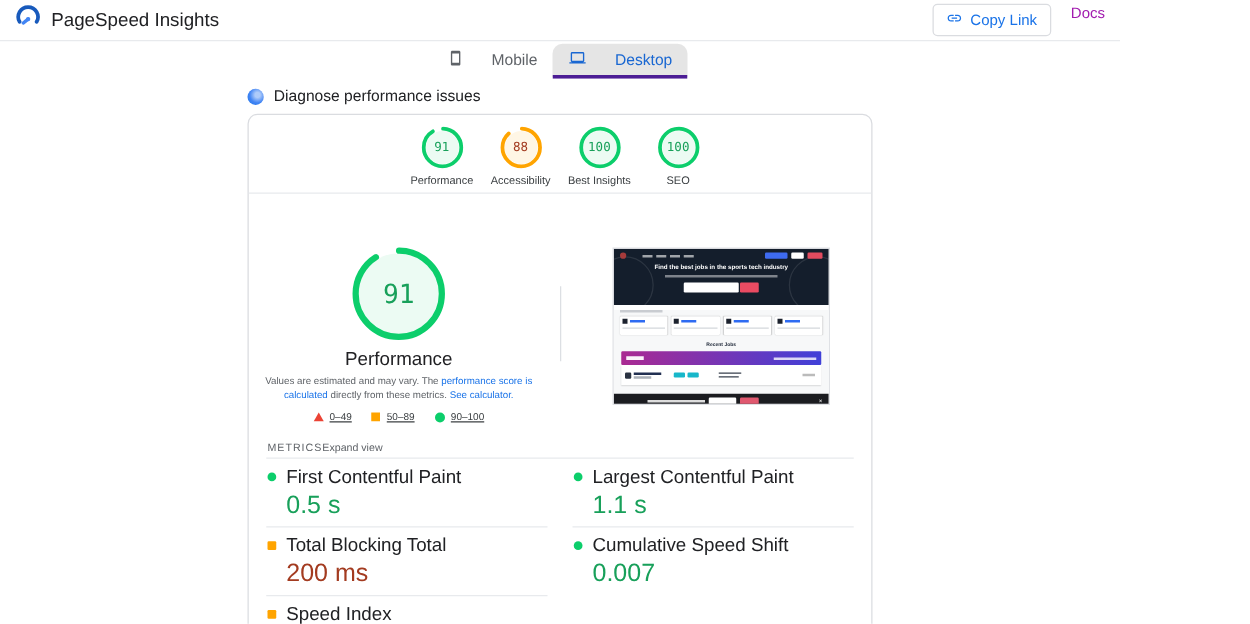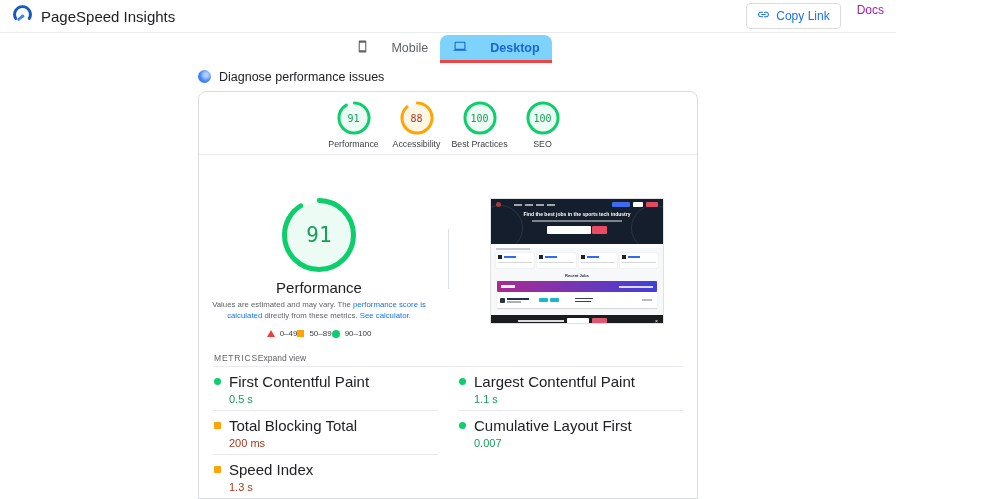--- a/index.html
+++ b/index.html
@@ -15,25 +15,25 @@
   .copy-link { display:flex; align-items:center; gap:6px; border:1px solid #dadce0; background:#fff;
                border-radius:4px; padding:4px 10px; color:#1a73e8; font-size:12px; font-weight:500;
                font-family:inherit; cursor:pointer; }
   .docs-link { color:#a21caf; font-size:12px; font-weight:500; text-decoration:none; cursor:pointer; }
 
   
   .tabs { display:flex; justify-content:center; align-items:flex-end; margin-top:2px; }
   .tab { display:flex; align-items:center; gap:22px; padding:5px 12px 4px; font-size:12.5px; font-weight:500;
          background:none; border:none; border-bottom:3px solid transparent; color:#5f6368;
          font-family:inherit; cursor:pointer; }
-  .tab.active { color:#1967d2; background:#7dd3fc; border-bottom:3px solid #ef4444; border-radius:8px 8px 0 0;font-weight:bold; }
+  .tab.active { color:#1967d2; background:#e5e5e5; border-bottom:3px solid #4c1d95; border-radius:8px 8px 0 0; }
 
   
   .main { width:500px; margin:0 auto; }
-  .diagnose { display:flex; align-items:flex-start; gap:8px; margin:7px 0 7px 0; font-size:12.5px; color:#202124; }
+  .diagnose { display:flex; align-items:center; gap:8px; margin:7px 0 7px 0; font-size:12.5px; color:#202124; }
   .diagnose-icon { width:13px; height:13px; border-radius:50%;
     background:radial-gradient(circle at 62% 38%, #aecbfa 0 18%, #4285f4 55%, #1a73e8 100%); }
 
   .card { border:1px solid #dadce0; border-radius:8px; background:#fff; }
 
   
   .gauges { display:flex; justify-content:center; padding:9px 0 5px; border-bottom:1px solid #e8eaed; }
   .gauge { width:63px; display:flex; flex-direction:column; align-items:center; background:none; border:none;
            cursor:pointer; font-family:inherit; }
   .gauge-wrap { position:relative; width:34px; height:34px; }
@@ -52,21 +52,21 @@
   .big-gauge { position:absolute; left:81px; top:41px; width:78px; height:78px; }
   .big-gauge svg { width:100%; height:100%; display:block; }
   .big-gauge .gauge-arc { stroke-width:2.3; }
   .big-num { position:absolute; inset:0; display:flex; align-items:center; justify-content:center;
              font-family:"DejaVu Sans Mono", monospace; font-size:21px; color:var(--text); }
   .ov-title { position:absolute; top:124px; left:0; width:240px; text-align:center; font-size:15px; color:#212124; }
   .ov-note { position:absolute; top:145px; left:3px; width:234px; text-align:center; font-size:7.8px;
              line-height:10.5px; color:#5f6368; }
   .ov-note a { color:#1a73e8; text-decoration:none; cursor:pointer; }
   .legend { position:absolute; top:174px; left:0; width:240px; display:flex; justify-content:center;
-            font-size:8px; color:#3c4043; align-items:center; }
+            gap:16px; font-size:8px; color:#3c4043; align-items:center;text-decoration:underline; }
   .legend-item { display:flex; align-items:center; gap:5px; }
   .lg-tri { width:0; height:0; border-left:4px solid transparent; border-right:4px solid transparent;
             border-bottom:7px solid #eb4335; }
   .lg-sq { width:7px; height:7px; background:#ffa400; }
   .lg-ci { width:8px; height:8px; border-radius:50%; background:#0cce6b; }
   .vdiv { position:absolute; left:249px; top:74px; width:1px; height:60px; background:#dcdfe3; }
 
   
   .thumb { position:absolute; left:291px; top:43px; width:174px; height:126px; border:1px solid #dfe1e5;
            background:#fff; cursor:pointer; overflow:hidden; }
@@ -120,21 +120,21 @@
                  border-bottom:1px solid #e8eaed; }
   .metrics-title { font-size:8.5px; letter-spacing:.8px; color:#5f6368; }
   .expand-btn { font-size:8.5px; color:#5f6368; background:none; border:none; font-family:inherit; cursor:pointer; }
   .mgrid { display:grid; grid-template-columns:1fr 1fr; column-gap:20px; }
   .mcell { padding:6px 1px 5px; }
   .mcell.bb { border-bottom:1px solid #e8eaed; }
   .mname { display:flex; align-items:center; gap:8px; font-size:15px; color:#202124; }
   .m-icon { width:7px; height:7px; background:var(--icon); flex:none; }
   .st-pass .m-icon { border-radius:50%; }
   .st-average .m-icon { border-radius:1px; }
-  .mval { margin:3px 0 0 15px; font-size:11px; color:var(--text); }
+  .mval { margin:3px 0 0 15px; font-size:20px; color:var(--text); }
 
   
   .cfoot { border-top:1px solid #dadce0; display:flex; align-items:center; gap:38px; padding:4px 14px 5px;
            font-size:8.3px; color:#5f6368; }
 </style>
 </head>
 <body>
 
 <div class="page">
 
@@ -212,21 +212,21 @@
           <span class="gauge-label">Accessibility</span>
         </button>
         <button class="gauge st-pass">
           <span class="gauge-wrap">
               <svg viewBox="0 0 36 36">
                 <circle class="gauge-fill" cx="18" cy="18" r="14"></circle>
                 <circle class="gauge-arc" cx="18" cy="18" r="15.9155" stroke-dasharray="100 0"></circle>
               </svg>
             <span class="gauge-num">100</span>
             </span>
-          <span class="gauge-label">Best Practices</span>
+          <span class="gauge-label">Best Insights</span>
         </button>
         <button class="gauge st-pass">
           <span class="gauge-wrap">
               <svg viewBox="0 0 36 36">
                 <circle class="gauge-fill" cx="18" cy="18" r="14"></circle>
                 <circle class="gauge-arc" cx="18" cy="18" r="15.9155" stroke-dasharray="100 0"></circle>
               </svg>
             <span class="gauge-num">100</span>
             </span>
           <span class="gauge-label">SEO</span>
@@ -368,21 +368,21 @@
           <div class="mcell bb st-average">
             <div class="mname">
                 <span class="m-icon"></span>
                 <span>Total Blocking Total</span>
               </div>
             <div class="mval">200 ms</div>
           </div>
           <div class="mcell st-pass">
             <div class="mname">
                 <span class="m-icon"></span>
-                <span>Cumulative Layout First</span>
+                <span>Cumulative Speed Shift</span>
               </div>
             <div class="mval">0.007</div>
           </div>
           <div class="mcell st-average">
             <div class="mname">
                 <span class="m-icon"></span>
                 <span>Speed Index</span>
               </div>
             <div class="mval">1.3 s</div>
           </div>

